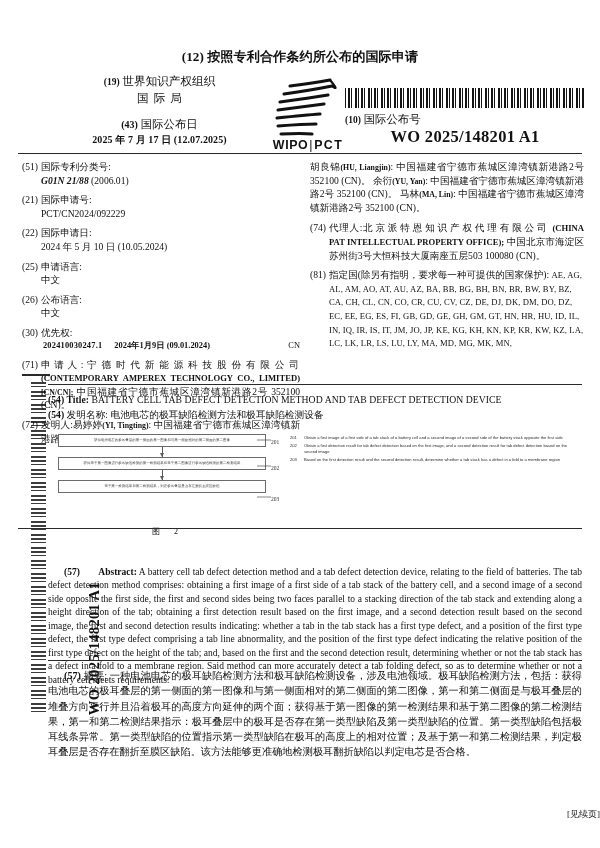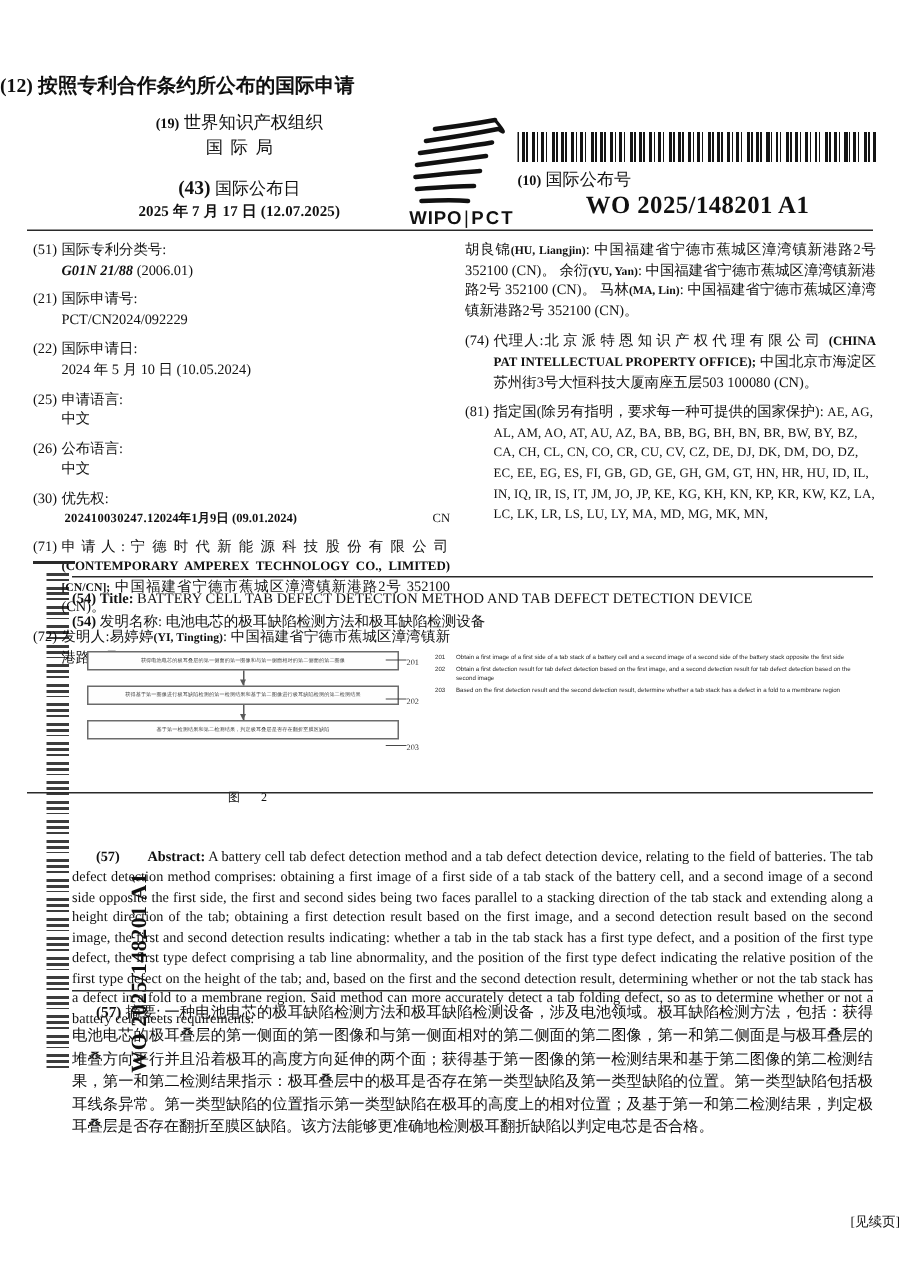--- a/index.html
+++ b/index.html
@@ -52,20 +52,21 @@
     font-size: 14.5px;
     letter-spacing: .4px;
     white-space: nowrap;
   }
 
   
   .hdr-12 {
     position: absolute;
     left: 0; right: 0;
     top: 48px;
+    text-align: center;
     font-size: 13.2px;
     font-weight: bold;
   }
   .hdr-12 .num { font-family: "Liberation Serif", serif; }
 
   .hdr-19 {
     position: absolute;
     left: 52px;
     top: 73px;
     width: 215px;
@@ -78,21 +79,21 @@
 
   .hdr-43 {
     position: absolute;
     left: 52px;
     top: 116px;
     width: 215px;
     text-align: center;
     font-size: 11.4px;
     line-height: 1.45;
   }
-  .hdr-43 b { font-size: 13px; }
+  .hdr-43 b { font-size: 10px; }
   .hdr-43 .date {
     font-size: 10px;
     font-weight: bold;
     letter-spacing: .1px;
   }
 
   
   .wipo {
     position: absolute;
     left: 262px;
@@ -190,21 +191,21 @@
     white-space: nowrap;
   }
   .fld-body { flex: 1 1 auto; }
   .fld-body .lbl { }
   .row2 { display: flex; justify-content: space-between; align-items: baseline; flex-direction: column; }
   .ipc { font-weight: bold; font-style: italic; }
   .val-r { text-align: right; white-space: nowrap; }
   .prio {
     font-size: 8.4px;
     display: flex;
-    gap: 0;
+    gap: 12px;
     align-items: baseline;
     padding-left: 2px;
   }
   .prio .pno { font-weight: bold; letter-spacing: .2px; }
   .prio .pdt { font-weight: bold; }
   .prio .pcc { margin-left: auto; }
   .just { text-align: justify; }
   .roman { font-weight: bold; font-size: 8.6px; }
   .roman-sm { font-weight: bold; font-size: 7.8px; }
   .sp { letter-spacing: 2.2px; }

